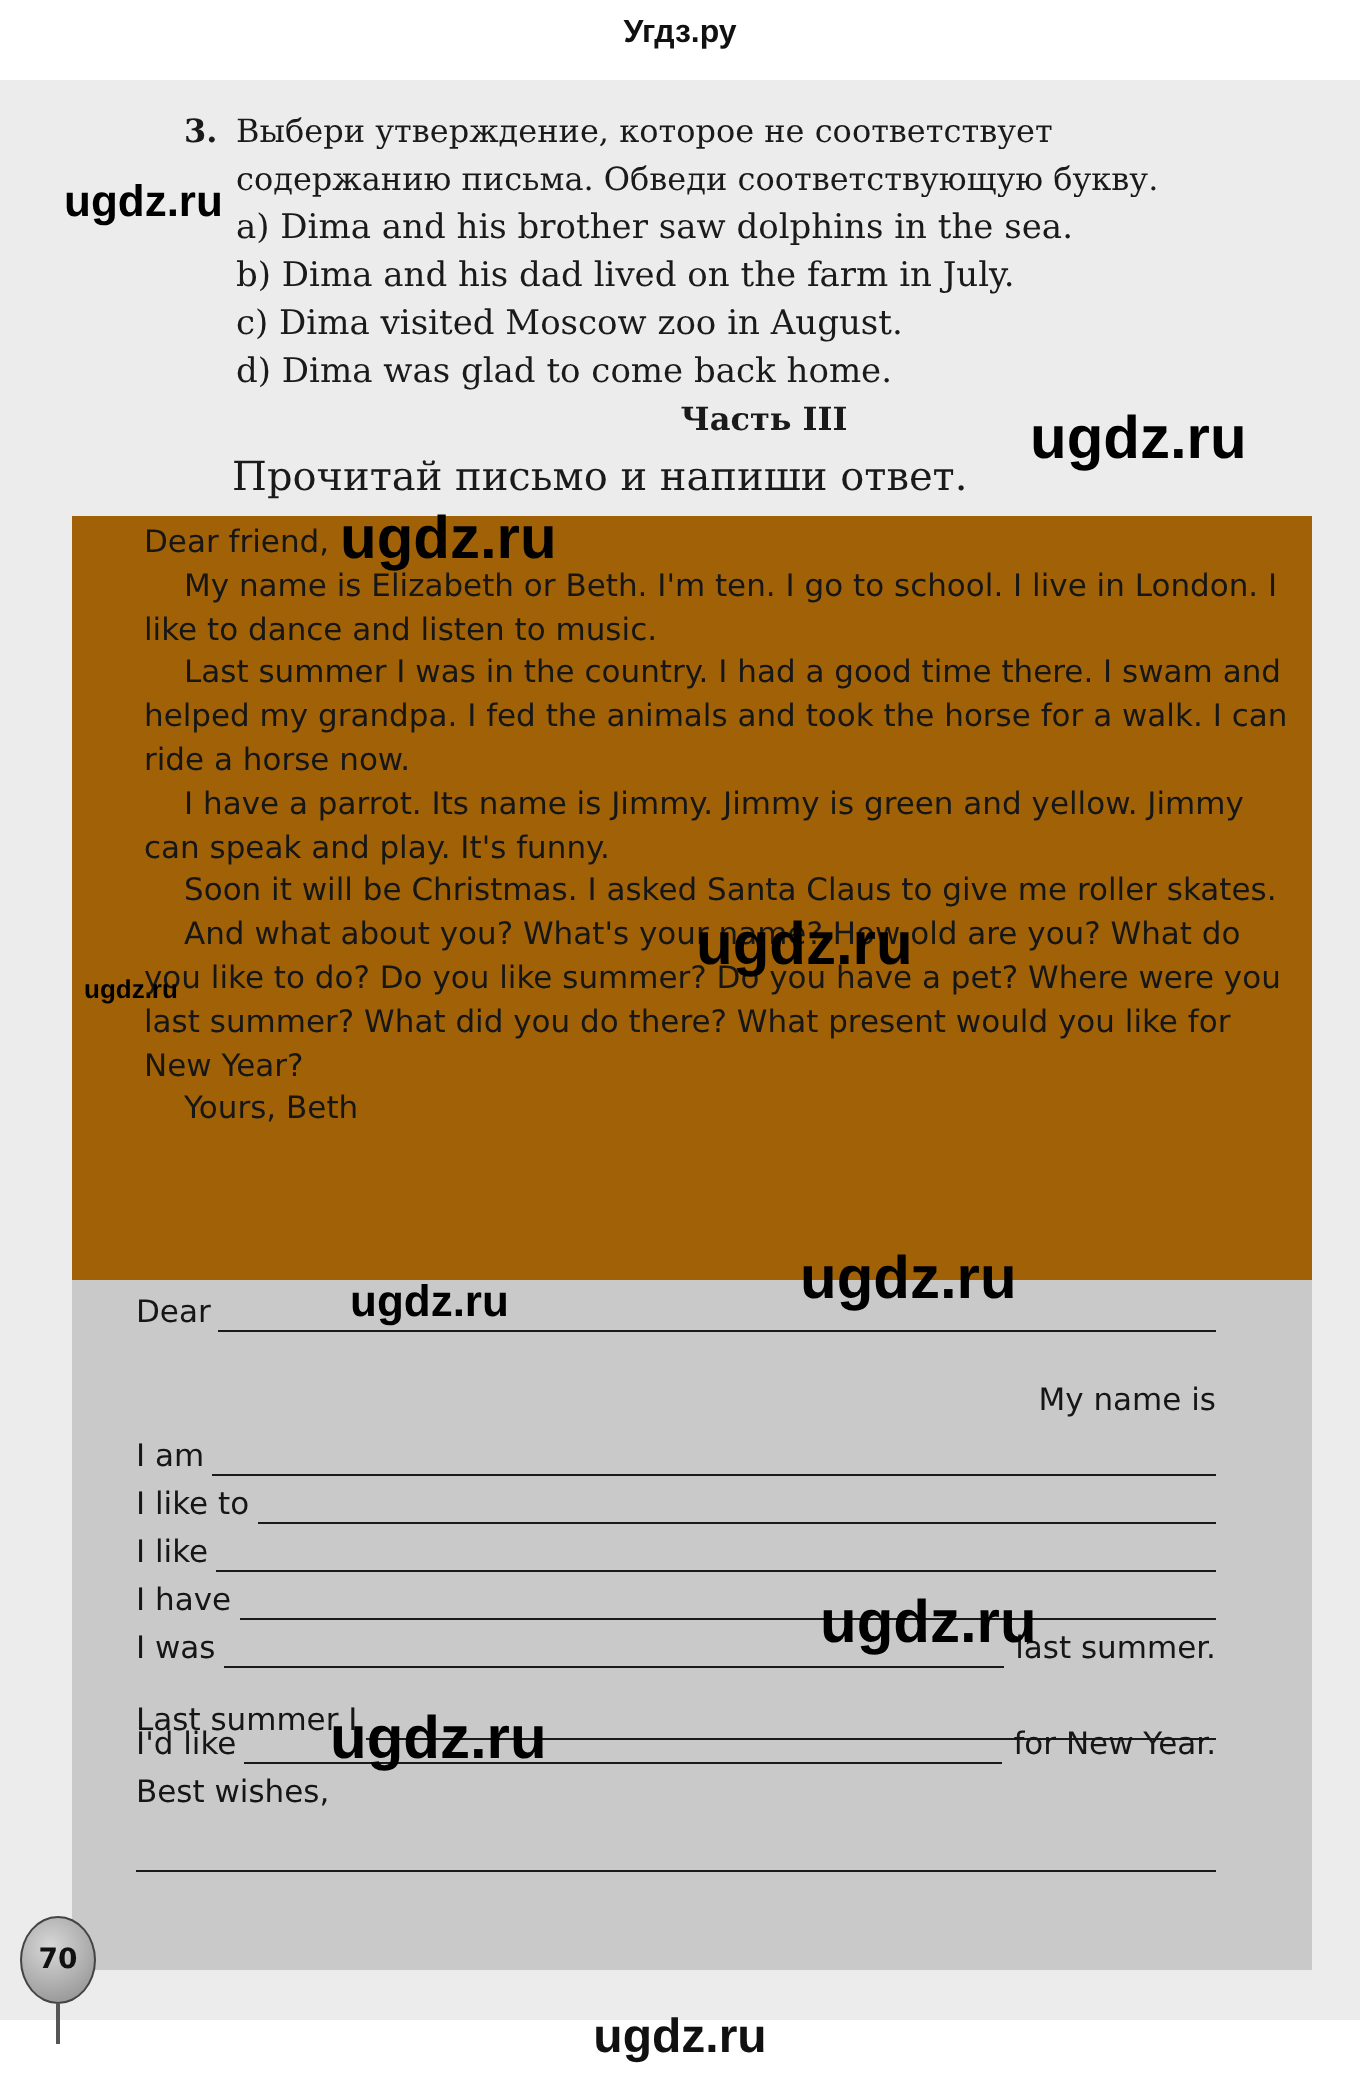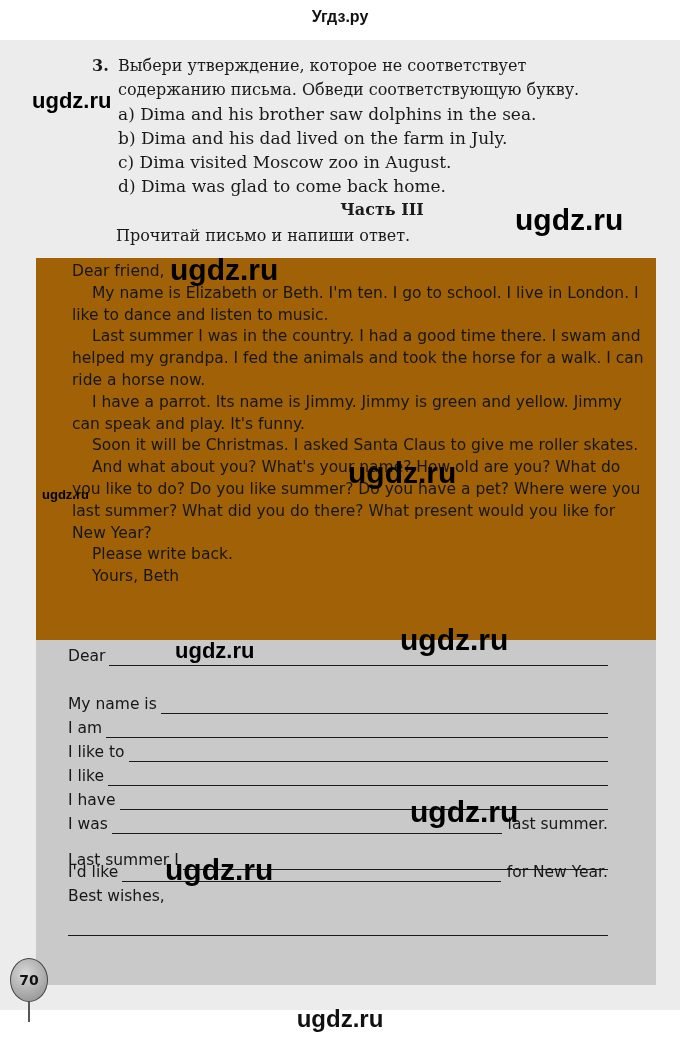--- a/index.html
+++ b/index.html
@@ -17,21 +17,21 @@
     }
     .task {
       position: absolute; left: 92px; top: 14px; width: 540px;
       font-size: 16px; line-height: 24px;
     }
     .task .num { position: absolute; left: 0; top: 0; font-weight: bold; }
     .task .prompt { padding-left: 26px; }
     .task .options { padding-left: 26px; font-size: 17px; line-height: 24px; }
     .part-title { position: absolute; left: 2px; top: 160px; width: 680px; text-align: center;
       font-weight: bold; font-size: 16px; padding-left: 80px; }
-    .part-instr { position: absolute; left: 116px; top: 186px; font-size: 16px; }
+    .part-instr { position: absolute; left: 116px; top: 186px; font-size: 20px; }
 
     .letter-box {
       position: absolute; left: 36px; top: 218px; width: 620px; height: 484px;
       background: #a16207;
       font-family: "DejaVu Sans", sans-serif; font-size: 15.5px; line-height: 21.8px;
       padding: 3px 12px 0 36px; color: #161616;
     }
     .letter-box p { margin: 0; }
     .letter-box .ind { text-indent: 20px; }
 
@@ -85,30 +85,29 @@
   <div class="part-title">Часть III</div>
   <div class="part-instr">Прочитай письмо и напиши ответ.</div>
 
   <div class="letter-box">
     <p>Dear friend,</p>
     <p class="ind">My name is Elizabeth or Beth. I'm ten. I go to school. I live in London. I like to dance and listen to music.</p>
     <p class="ind">Last summer I was in the country. I had a good time there. I swam and helped my grandpa. I fed the animals and took the horse for a walk. I can ride a horse now.</p>
     <p class="ind">I have a parrot. Its name is Jimmy. Jimmy is green and yellow. Jimmy can speak and play. It's funny.</p>
     <p class="ind">Soon it will be Christmas. I asked Santa Claus to give me roller skates.</p>
     <p class="ind">And what about you? What's your name? How old are you? What do you like to do? Do you like summer? Do you have a pet? Where were you last summer? What did you do there? What present would you like for New Year?</p>
-    <p class="ind">Please write back.</p>
     <p class="ind">Yours, Beth</p>
   </div>
 
   <div class="answer-box">
     <div class="ans-row" style="top:2px; width:540px;">
       <span class="lbl">Dear</span>
       <span class="line"></span>
     </div>
-    <div class="ans-row" style="top:50px; width:540px;">
+    <div class="ans-row" style="top:50px; width:540px;flex-direction:column;">
       <span class="lbl">My name is</span>
       <span class="line"></span>
     </div>
     <div class="ans-row" style="top:74px; width:540px;">
       <span class="lbl">I am</span>
       <span class="line"></span>
     </div>
     <div class="ans-row" style="top:98px; width:540px;">
       <span class="lbl">I like to</span>
       <span class="line"></span>

